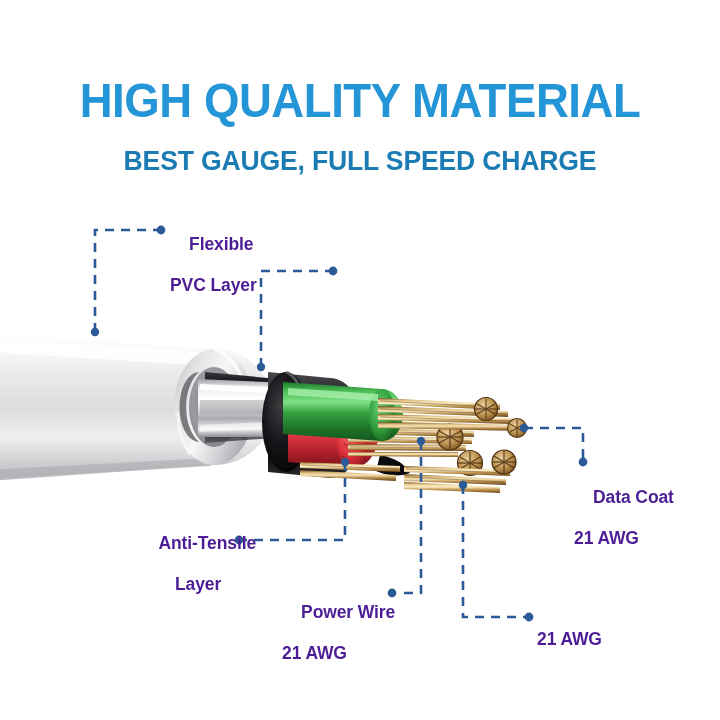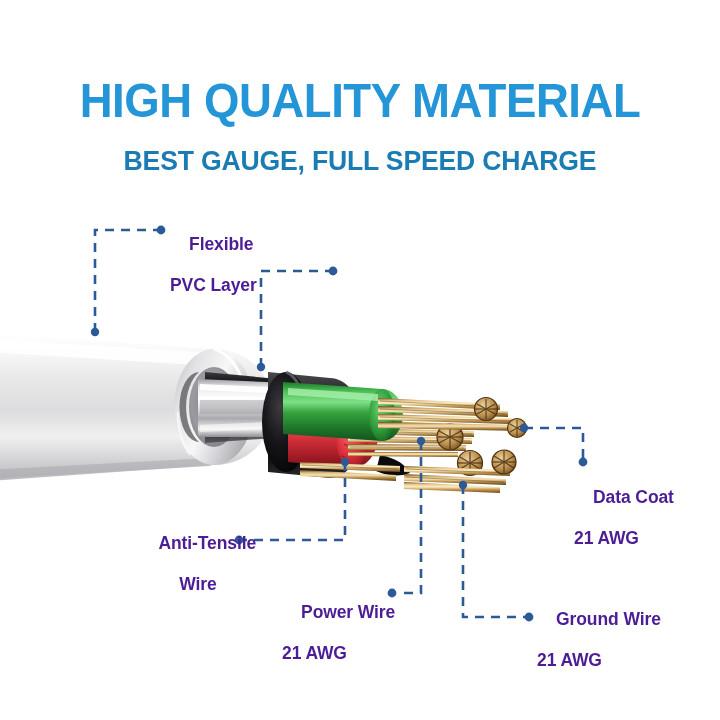--- a/index.html
+++ b/index.html
@@ -381,26 +381,25 @@
   </div>
 
 
   <div class="callout c-data">
     <span>Data Coat</span>
     <span class="l2">21 AWG</span>
   </div>
 
   <div class="callout c-anti">
     <span>Anti-Tensile</span>
-    <span class="l2">Wire</span>
+    <span class="l2">Layer</span>
   </div>
 
   <div class="callout c-power">
     <span>Power Wire</span>
     <span class="l2">21 AWG</span>
   </div>
 
   <div class="callout c-ground">
-    <span>Ground Wire</span>
     <span class="l2">21 AWG</span>
   </div>
 
 </div>
 
 </body></html>

